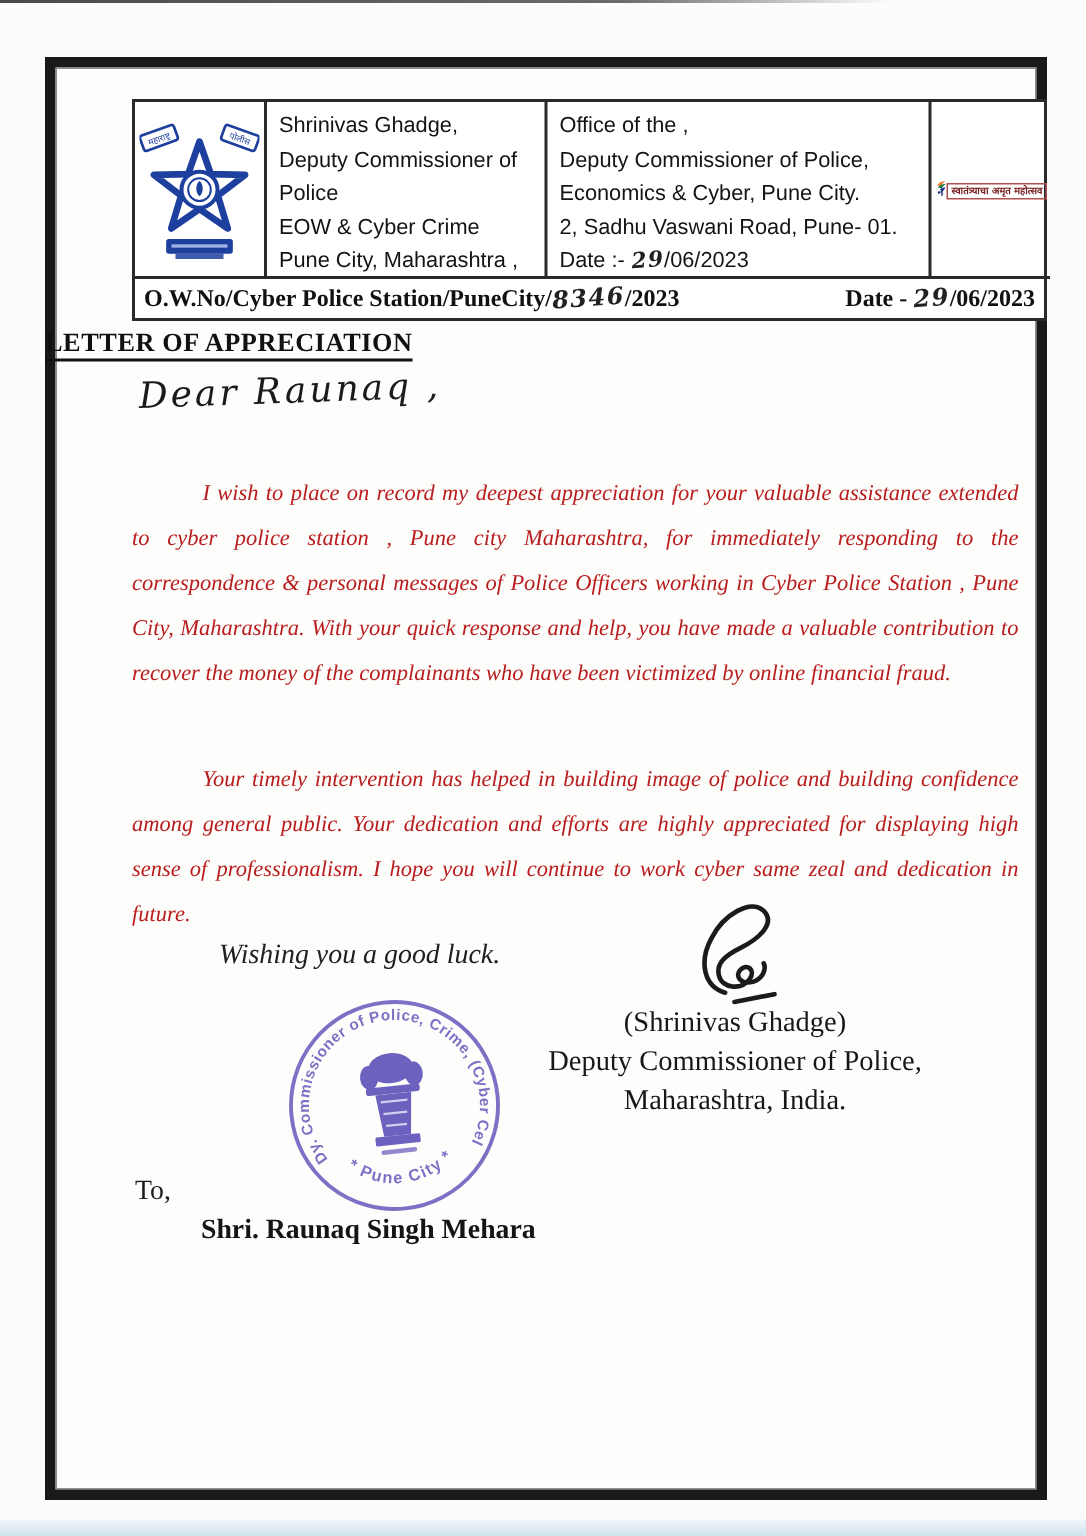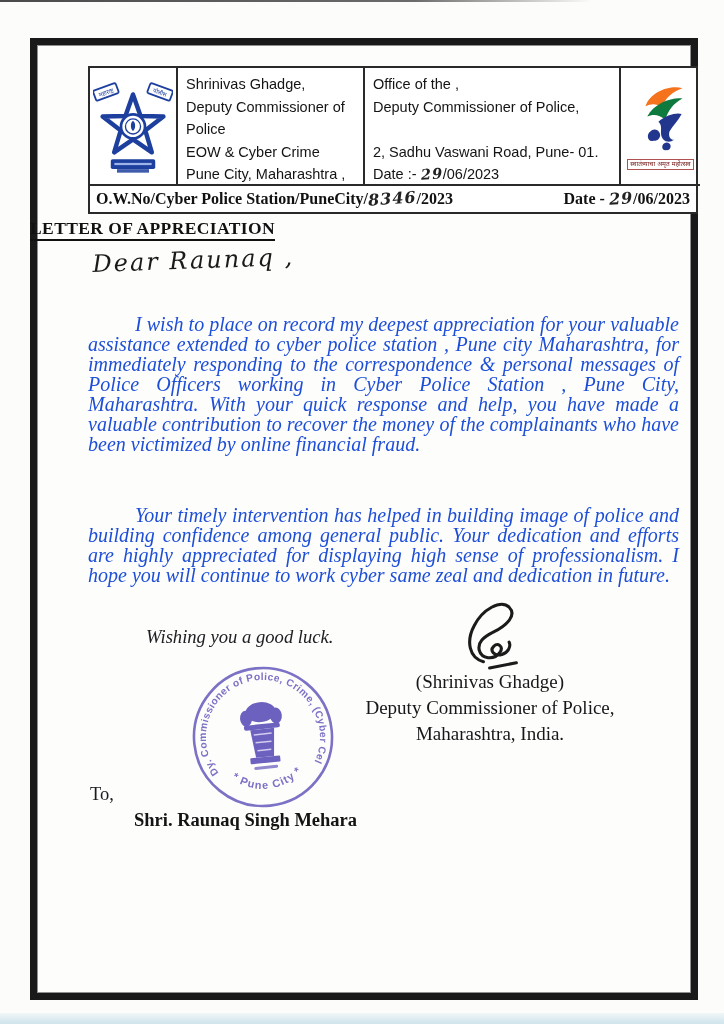--- a/index.html
+++ b/index.html
@@ -22,21 +22,21 @@
   .lh-table {
     position:absolute; left:88px; top:66px; width:610px;
     display:grid; grid-template-columns:88px 187px 256px 79px; grid-template-rows:116px 28px;
     border:2px solid #2a2a2a; background:#fff;
   }
   .lh-cell { border-right:2px solid #2a2a2a; padding:5px 8px;
     font-family:"Liberation Sans", sans-serif; font-size:14.5px; line-height:22.5px; color:#141414;
     display:block; overflow:hidden; }
   .lh-cell.last { border-right:none; }
   .lh-cell.logo { display:flex; align-items:center; justify-content:center; padding:3px; }
-  .lh-cell.flag { display:flex; flex-direction:column; align-items:center; justify-content:center; padding:3px 2px; }
+  .lh-cell.flag { display:flex; flex-direction:row; align-items:center; justify-content:space-between; padding:3px 2px;font-weight:bold; }
   .ref-row {
     grid-column:1 / -1; border-top:2px solid #2a2a2a;
     display:flex; justify-content:space-between; align-items:center; padding:1px 10px 2px 6px;
     font-family:"Liberation Serif", serif; font-weight:bold; font-size:16px; color:#111;
   }
   .handwrit {
     font-family:"DejaVu Serif", serif; font-style:italic; font-weight:bold;
     display:inline-block; transform:rotate(-4deg); letter-spacing:1px; color:#222;
   }
   .amrit-caption {
@@ -49,21 +49,21 @@
     font-weight:bold; font-size:17.5px; letter-spacing:.4px; color:#111;
     border-bottom:2px solid #111; padding-bottom:1px;
   }
   .salutation {
     position:absolute; left:92px; top:250px;
     font-family:"DejaVu Serif", serif; font-style:italic; font-size:24px;
     letter-spacing:2px; color:#1b1b1b; transform:rotate(-2deg); transform-origin:left top;
   }
   .para {
     position:absolute; left:88px; width:591px;
-    text-align:justify; font-style:italic; font-size:20px; line-height:20px; color:#1d4ed8;
+    text-align:justify; font-style:italic; font-size:15px; line-height:30px; color:#b91c1c;
     text-indent:47px;
   }
   .para1 { top:314px; }
   .para2 { top:505px; }
   .closing { position:absolute; left:146px; top:626px; font-style:italic; font-size:18.6px; color:#202024; }
   .sig-svg { position:absolute; left:452px; top:598px; }
   .sig-block {
     position:absolute; left:318px; width:344px; top:669px; text-align:center;
     font-size:19px; line-height:26px; color:#17171a;
   }
@@ -102,21 +102,21 @@
 
     <div class="lh-cell">
       <span>Shrinivas Ghadge,</span><br>
       <span>Deputy Commissioner of Police</span><br>
       <span>EOW &amp; Cyber Crime Pune City, Maharashtra , India.</span>
     </div>
 
     <div class="lh-cell">
       <span>Office of the ,</span><br>
       <span>Deputy Commissioner of Police,</span><br>
-      <br>
+      <span>Economics &amp; Cyber, Pune City.</span><br>
       <span>2, Sadhu Vaswani Road, Pune- 01.</span><br>
       <span>Date :- </span><span class="handwrit">29</span><span>/06/2023</span>
     </div>
 
     <div class="lh-cell last flag">
       <svg width="56" height="74" viewBox="0 0 64 86">
         <path d="M14,27 C20,9 44,2 57,6 C45,10 36,18 33,29 C27,23 20,24 14,27 Z" fill="#f4731c"></path>
         <path d="M16,39 C24,23 46,16 57,18 C46,24 40,32 37,43 C30,36 22,36 16,39 Z" fill="#0e7a3d"></path>
         <path d="M29,45 C38,37 50,34 56,36 C52,44 46,49 42,56 C40,62 43,66 47,66 C41,71 32,67 32,58 C32,52 33,49 29,45 Z" fill="#22368e"></path>
         <path d="M20,56 a6.5,6.5 0 1,1 3,11 c-6,2 -9,-7 -3,-11 z" fill="#22368e"></path>

